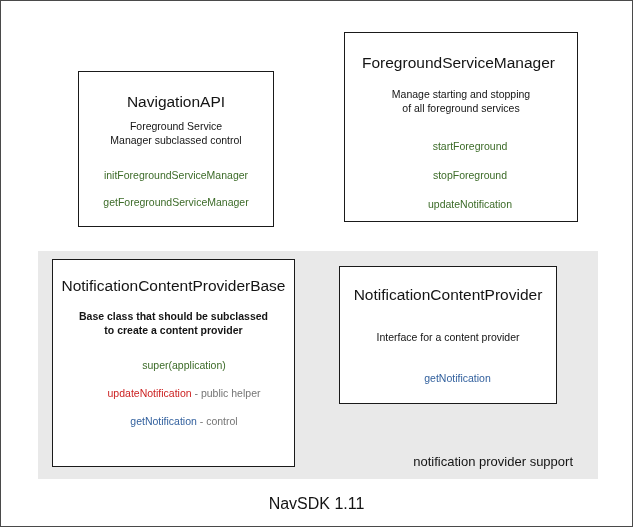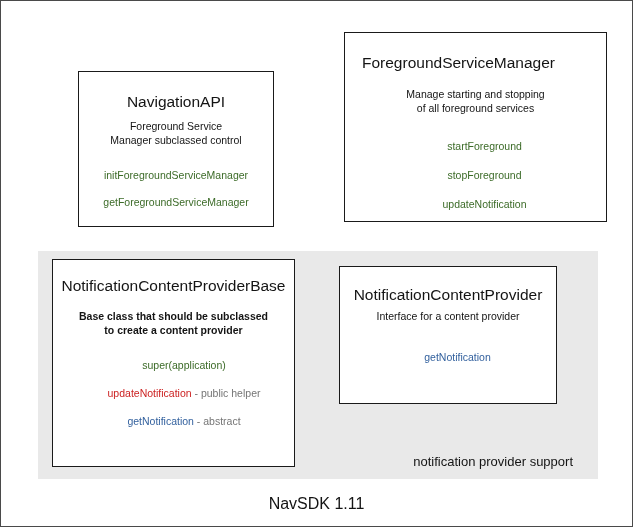--- a/index.html
+++ b/index.html
@@ -73,21 +73,21 @@
   
   #box-navigation-api {
     left: 77px;  top: 70px;  width: 196px; height: 156px;
   }
   #box-navigation-api .class-title { margin-top: 21px; }
   #box-navigation-api .class-desc  { margin-top: 8px; }
   #box-navigation-api .member-list { margin-top: 22px; text-align: center; }
   #box-navigation-api .member + .member { margin-top: 14px; }
 
   #box-foreground-service-manager {
-    left: 343px; top: 31px; width: 263px; height: 190px;
+    left: 343px; top: 31px; width: 234px; height: 190px;
   }
   #box-foreground-service-manager .class-title {
     margin-top: 21px; text-align: left; padding-left: 17px;
   }
   #box-foreground-service-manager .class-desc { margin-top: 15px; }
   #box-foreground-service-manager .member-list {
     margin-top: 25px; padding-left: 18px;
   }
   #box-foreground-service-manager .member + .member { margin-top: 16px; }
 
@@ -98,21 +98,21 @@
   #box-notification-content-provider-base .class-desc  { margin-top: 14px; }
   #box-notification-content-provider-base .member-list {
     margin-top: 22px; padding-left: 21px;
   }
   #box-notification-content-provider-base .member + .member { margin-top: 15px; }
 
   #box-notification-content-provider {
     left: 338px; top: 265px; width: 218px; height: 138px;
   }
   #box-notification-content-provider .class-title { margin-top: 19px; }
-  #box-notification-content-provider .class-desc  { margin-top: 5px; }
+  #box-notification-content-provider .class-desc  { margin-top: 26px; }
   #box-notification-content-provider .member-list {
     margin-top: 28px; padding-left: 19px;
   }
   
   .footer-caption {
     position: absolute;
     left: 0;
     right: 0;
     top: 494px;
     text-align: center;
@@ -171,21 +171,21 @@
       <div>to create a content provider</div>
     </div>
     <ul class="member-list">
       <li class="member">
         <span style="color: rgb(60, 107, 40);">super(application)</span><span class="note" style="color: rgb(117, 117, 117);"></span>
       </li>
       <li class="member">
         <span style="color: rgb(204, 34, 34);">updateNotification</span><span class="note" style="color: rgb(117, 117, 117);"> - public helper</span>
       </li>
       <li class="member">
-        <span style="color: rgb(51, 97, 158);">getNotification</span><span class="note" style="color: rgb(117, 117, 117);"> - abstract</span>
+        <span style="color: rgb(51, 97, 158);">getNotification</span><span class="note" style="color: rgb(117, 117, 117);"> - control</span>
       </li>
     </ul>
   </div>
 
   <div class="class-box" id="box-notification-content-provider" style="border-color: rgb(26, 26, 26);">
     <div class="class-title" style="color: rgb(20, 20, 20);">NotificationContentProvider</div>
     <div class="class-desc" style="color: rgb(20, 20, 20);">
       <div>Interface for a content provider</div>
     </div>
     <ul class="member-list">

